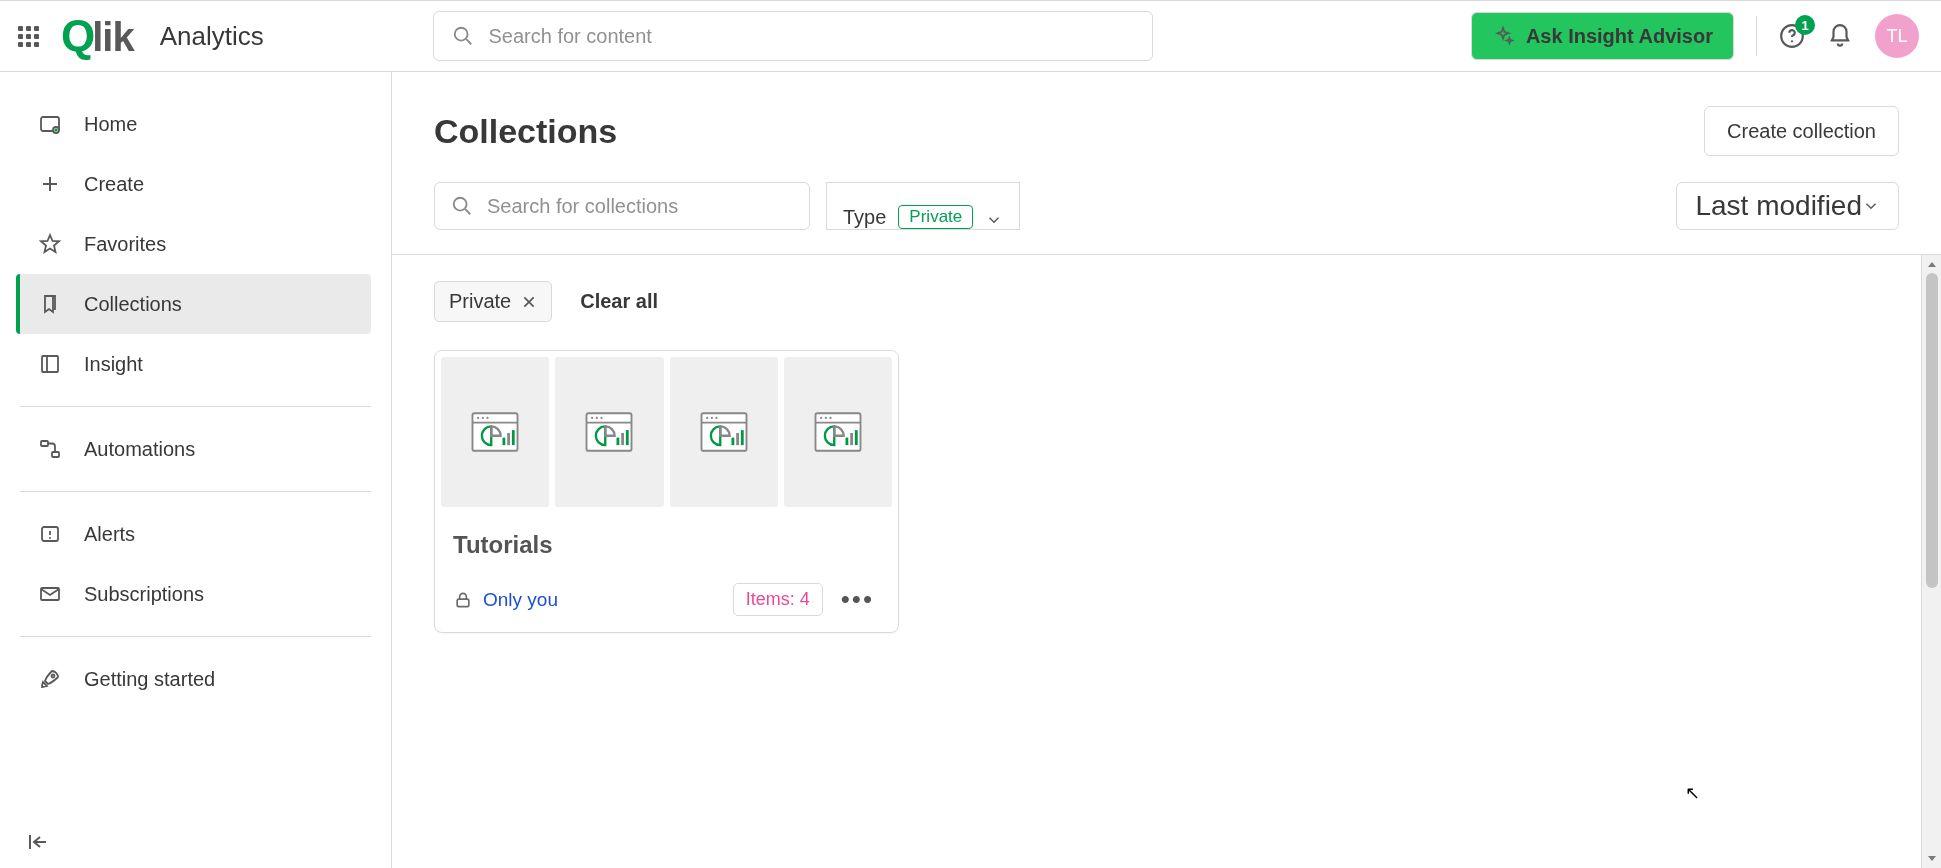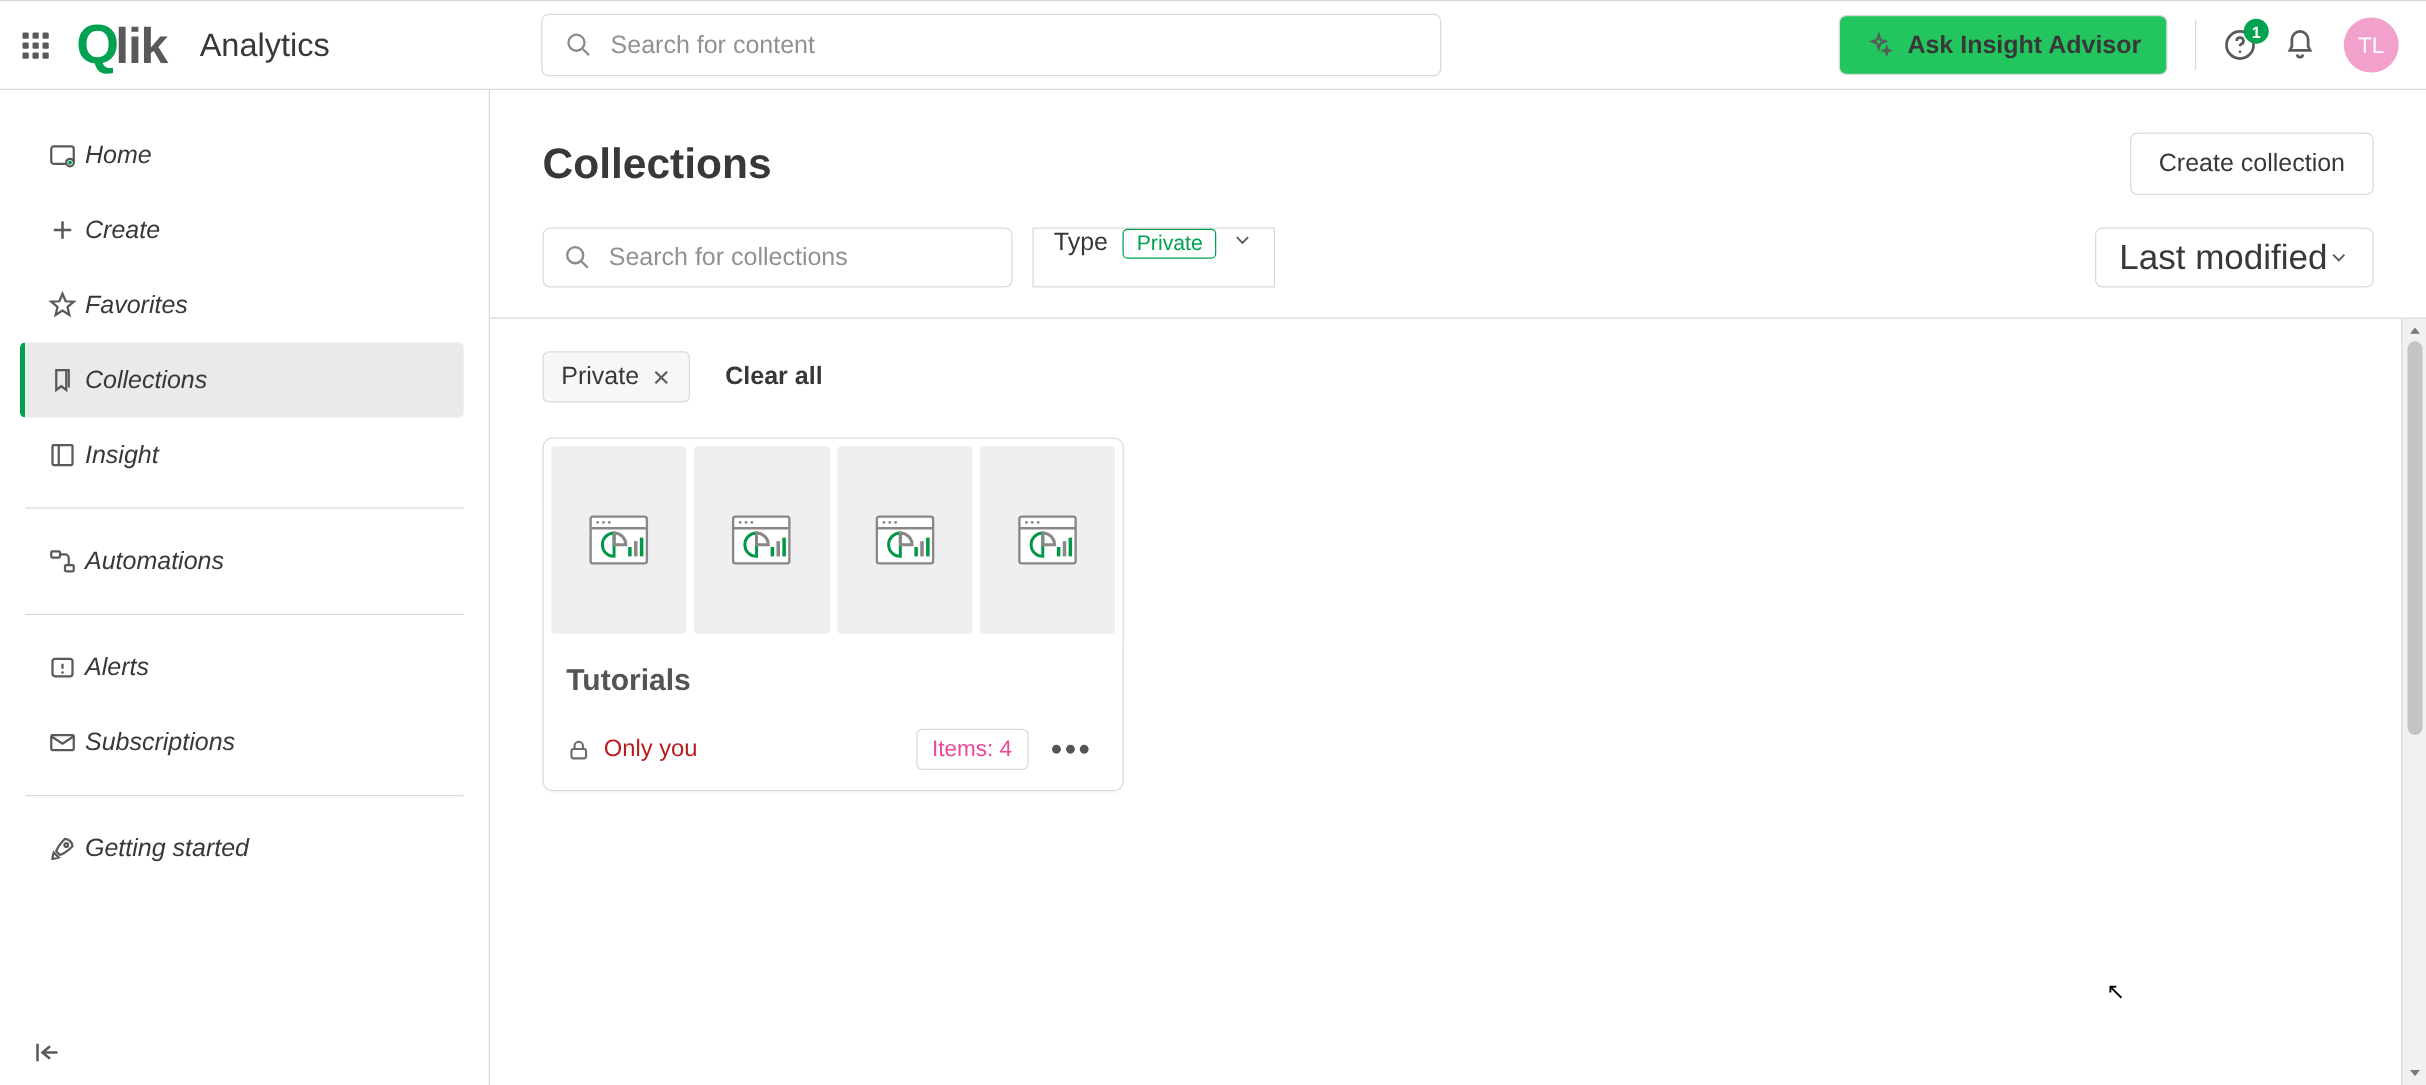--- a/index.html
+++ b/index.html
@@ -91,28 +91,27 @@
   
   .sidebar {
     width: 392px;
     border-right: 1px solid var(--border);
     padding: 22px 20px;
     display: flex;
     flex-direction: column;
     position: relative;
   }
   .nav-item {
-    display: flex; align-items: center; gap: 6px;
+    display: flex; align-items: center; gap: 22px;
     height: 60px;
     padding: 0 18px;
     font-size: 20px;
     color: var(--text);
     border-radius: 4px;
     cursor: pointer;
-    font-style: italic;
   }
   .nav-item.active {
     background: var(--sidebar-hover);
     font-weight: 400;
     border-left: 4px solid var(--green);
     margin-left: -4px;
   }
   .nav-sep { height: 1px; background: var(--border); margin: 12px 0; }
   .collapse-handle { position: absolute; bottom: 14px; left: 26px; cursor: pointer; color:#595959;}
 
@@ -136,21 +135,21 @@
   }
   .coll-search {
     width: 376px; height: 48px;
     border: 1px solid var(--border); border-radius: 6px;
     display: flex; align-items: center; gap: 14px; padding: 0 16px;
   }
   .coll-search input { border: none; outline: none; font-size: 20px; flex: 1; }
   .coll-search input::placeholder { color: #919191; }
   .type-filter {
     height: 48px; border: 1px solid var(--border); border-radius: 0;
-    display: flex; align-items: flex-start; gap: 12px; padding: 0 16px;
+    display: flex; align-items: flex-end; gap: 12px; padding: 0 16px;
     font-size: 20px; cursor: pointer;
   }
   .chip-green-outline {
     border: 1.5px solid var(--green); color: var(--green);
     border-radius: 4px; padding: 1px 10px; font-size: 17px;
   }
   .sort-btn {
     margin-left: auto;
     height: 48px; border: 1px solid var(--border); border-radius: 6px;
     display: flex; align-items: center; padding: 0 18px;
@@ -182,21 +181,21 @@
   }
   .thumb-grid {
     display: grid; grid-template-columns: repeat(4, 1fr);
     gap: 6px; padding: 6px; background: #fff;
   }
   .thumb { background: #efefef; height: 150px; border-radius:3px;
            display:flex; align-items:center; justify-content:center;}
   .card-body { padding: 18px 18px 16px 18px; }
   .card-title { font-size: 24px; font-weight: 600; color:#545454; margin-bottom: 24px;}
   .card-footer { display:flex; align-items:center; gap:12px; }
-  .only-you { display:flex; align-items:center; gap:10px; color:#b91c1c; font-size:19px;}
+  .only-you { display:flex; align-items:center; gap:10px; color:#1d4ed8; font-size:19px;}
   .items-pill {
     margin-left:auto; border:1px solid var(--border); border-radius:5px;
     padding: 5px 12px; color:#ec4899; font-size:18px;
   }
   .more-dots { font-size:26px; letter-spacing:2px; padding:0 6px; cursor:pointer; color:#555;}
 
   
   .scroll-stub {
     width: 20px; background: #f1f1f1; border-left: 1px solid var(--border);
     display:flex; flex-direction:column; align-items:center; justify-content:space-between;

